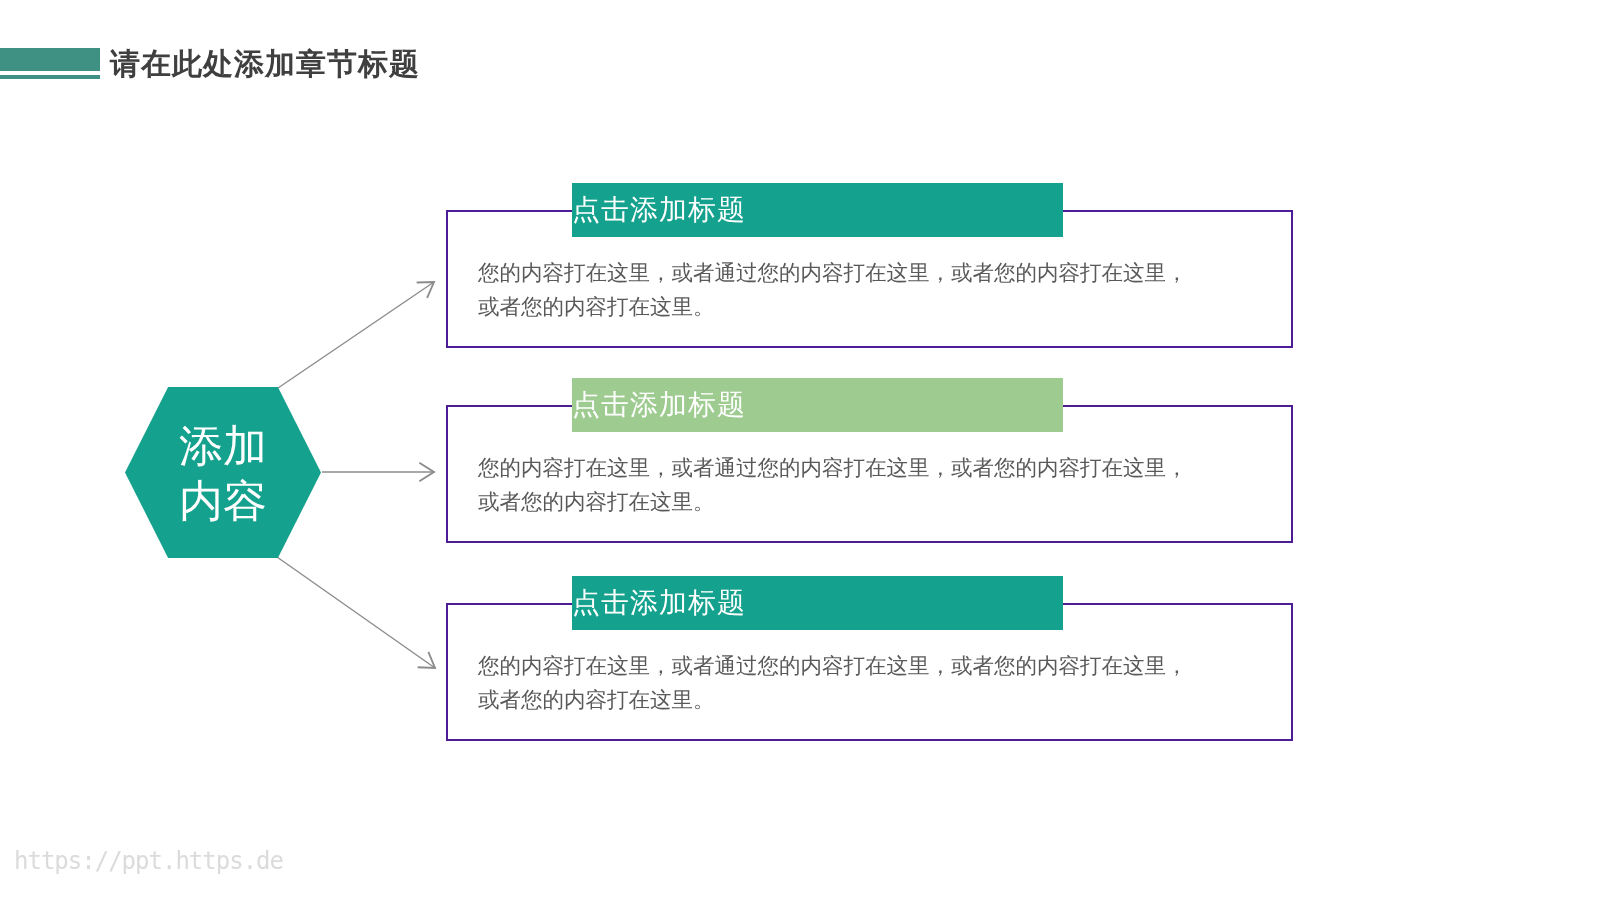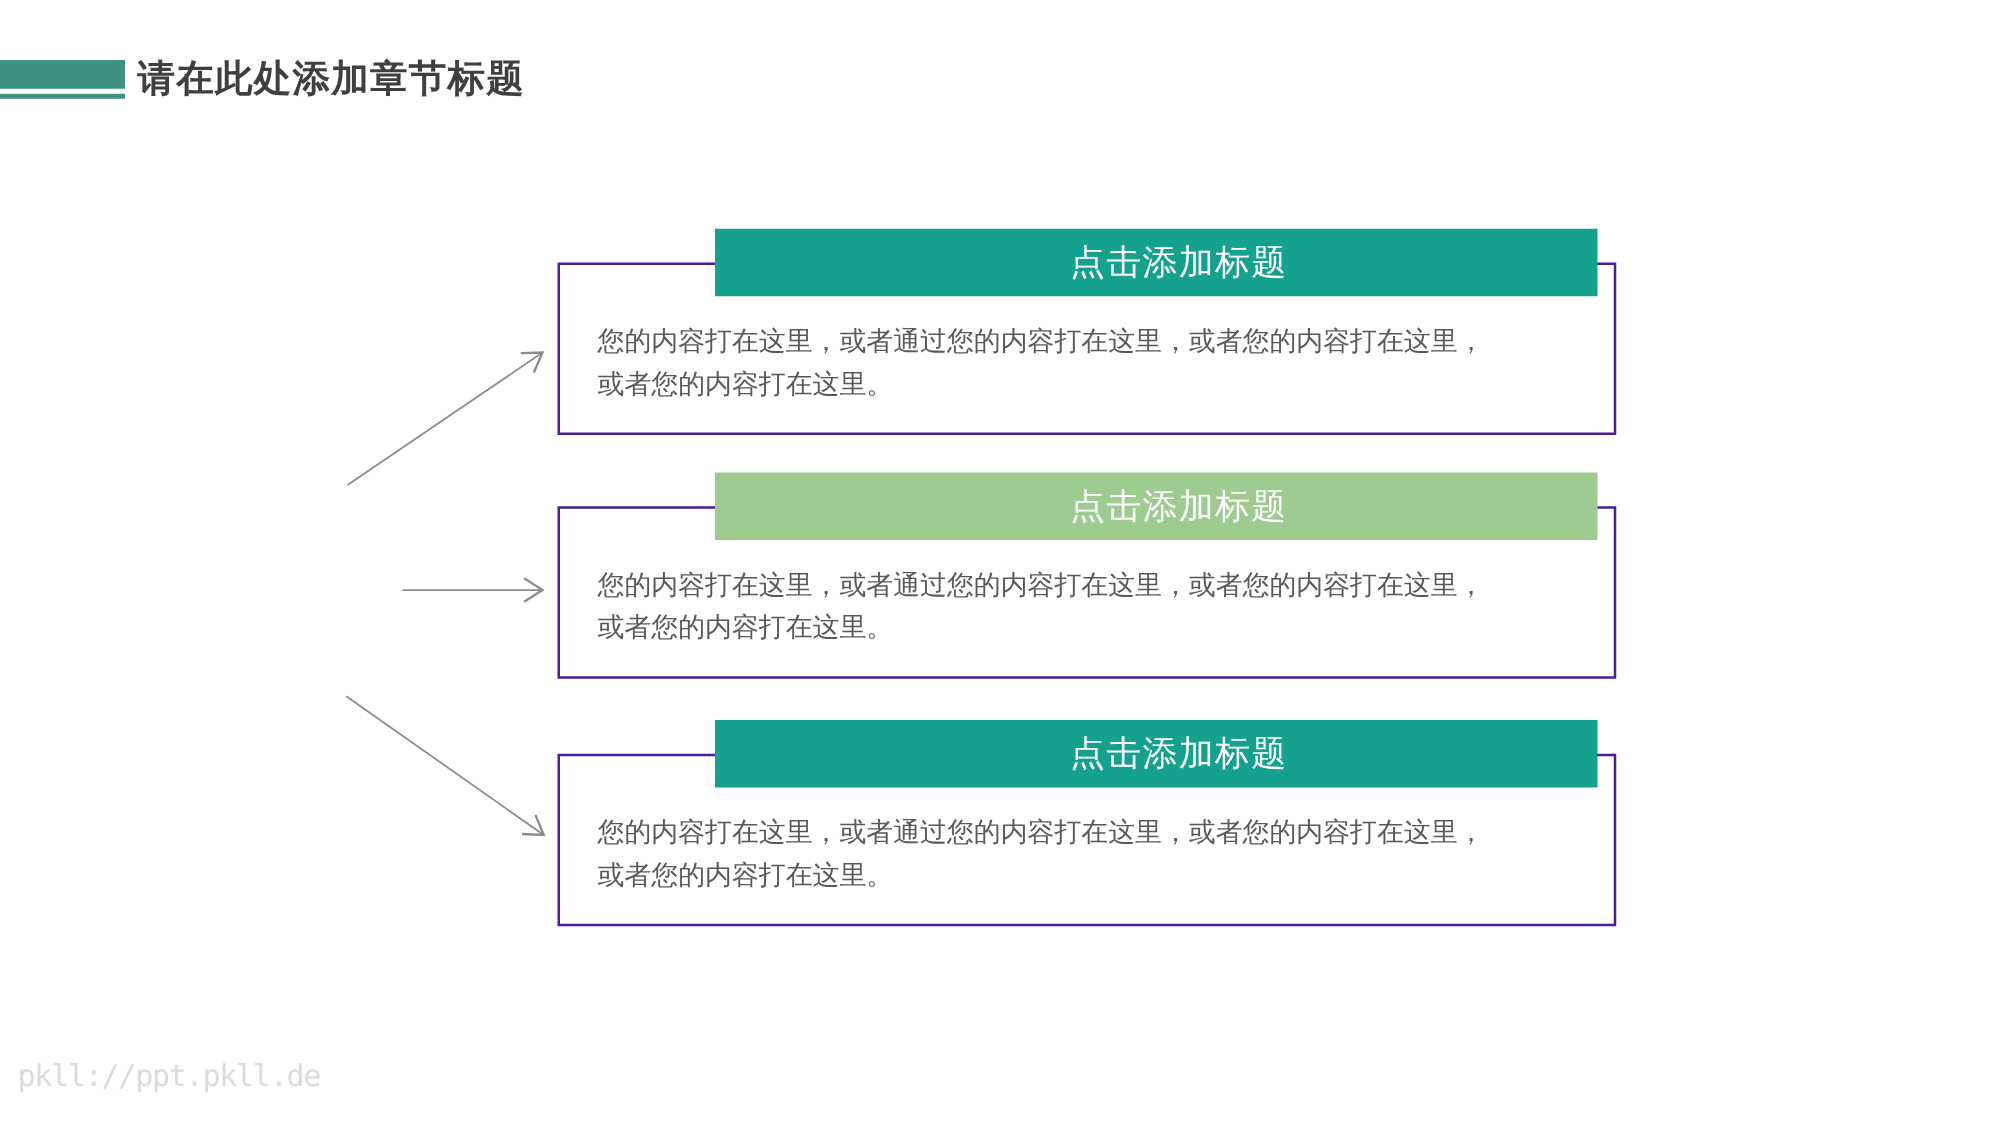--- a/index.html
+++ b/index.html
@@ -82,29 +82,27 @@
     left: 30px; top: 44px;
     right: 30px;
     font-size: 21.5px;
     line-height: 34px;
     color: #595959;
   }
 
   .title-bar {
     position: absolute;
     left: 572px;
-    width: 706px;
+    width: 491px;
     height: 54px;
     display: flex;
     align-items: center;
-    justify-content: center;
     color: #ffffff;
     font-size: 28px;
     letter-spacing: 1px;
-    padding-left: 36px;
   }
   .bar-teal  { background: #14a18d; }
   .bar-green { background: #9ecb90; }
   .bar-1 { top: 183px; }
   .bar-2 { top: 378px; }
   .bar-3 { top: 576px; }
 
   
   .watermark {
     position: absolute;
@@ -128,20 +126,24 @@
     <defs>
       <marker id="arrowhead" markerUnits="userSpaceOnUse" markerWidth="24" markerHeight="24" viewBox="-14 -9 18 18" refX="0" refY="0" orient="auto">
         <path d="M -11 -7 L 0 0 L -11 7" fill="none" stroke="#8c8c8c" stroke-width="1.4"></path>
       </marker>
     </defs>
     <line x1="278" y1="388" x2="434" y2="282" stroke="#8c8c8c" stroke-width="1.4" marker-end="url(#arrowhead)"></line>
     <line x1="322" y1="472" x2="434" y2="472" stroke="#8c8c8c" stroke-width="1.4" marker-end="url(#arrowhead)"></line>
     <line x1="277" y1="557" x2="435" y2="668" stroke="#8c8c8c" stroke-width="1.4" marker-end="url(#arrowhead)"></line>
   </svg>
 
+  <div class="hexagon">
+    <div class="hexagon-label">添加
+内容</div>
+  </div>
 
   <div class="content-box box-1">
     <p class="body-text"><span>您的内容打在这里，或者通过您的内容打在这里，或者您的内容打在这里，</span><br><span>或者您的内容打在这里。</span></p>
   </div>
   <div class="title-bar bar-teal bar-1">
     <span>点击添加标题</span>
   </div>
 
   <div class="content-box box-2">
     <p class="body-text"><span>您的内容打在这里，或者通过您的内容打在这里，或者您的内容打在这里，</span><br><span>或者您的内容打在这里。</span></p>
@@ -150,15 +152,15 @@
     <span>点击添加标题</span>
   </div>
 
   <div class="content-box box-3">
     <p class="body-text"><span>您的内容打在这里，或者通过您的内容打在这里，或者您的内容打在这里，</span><br><span>或者您的内容打在这里。</span></p>
   </div>
   <div class="title-bar bar-teal bar-3">
     <span>点击添加标题</span>
   </div>
 
-  <div class="watermark">pkll://ppt.pkll.de</div>
+  <div class="watermark">https://ppt.https.de</div>
 
 </div>
 
 </body></html>

